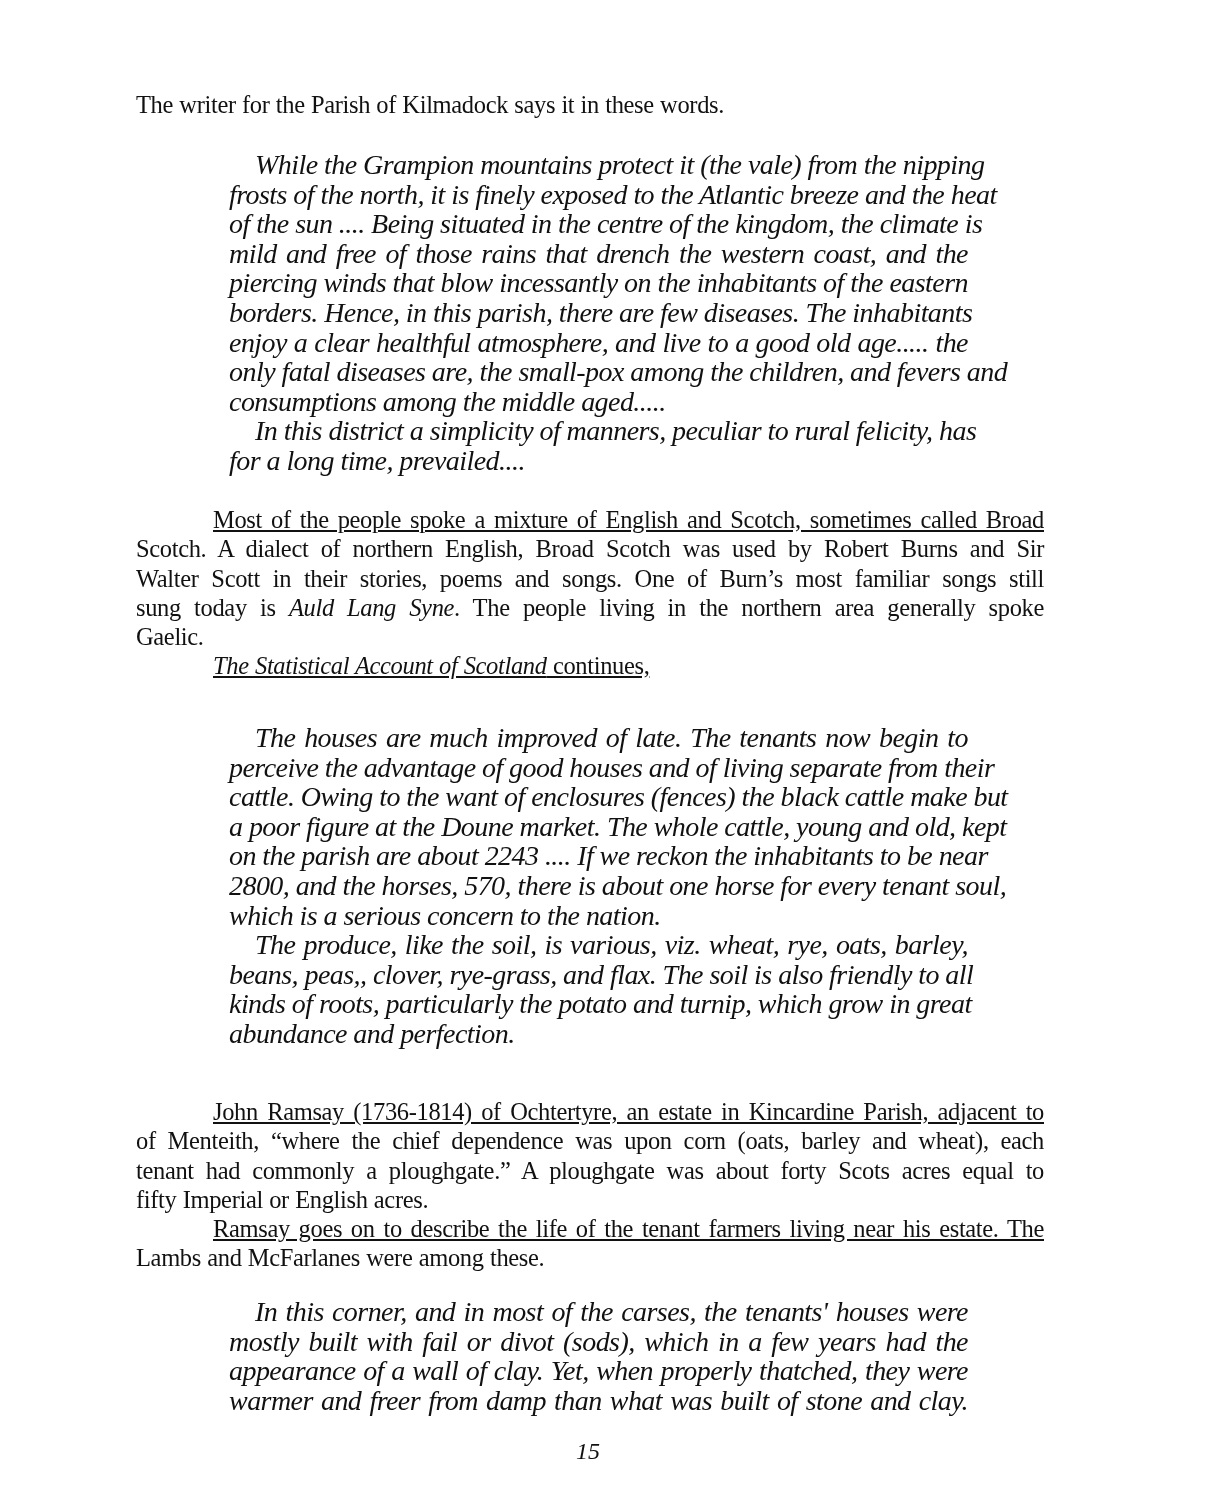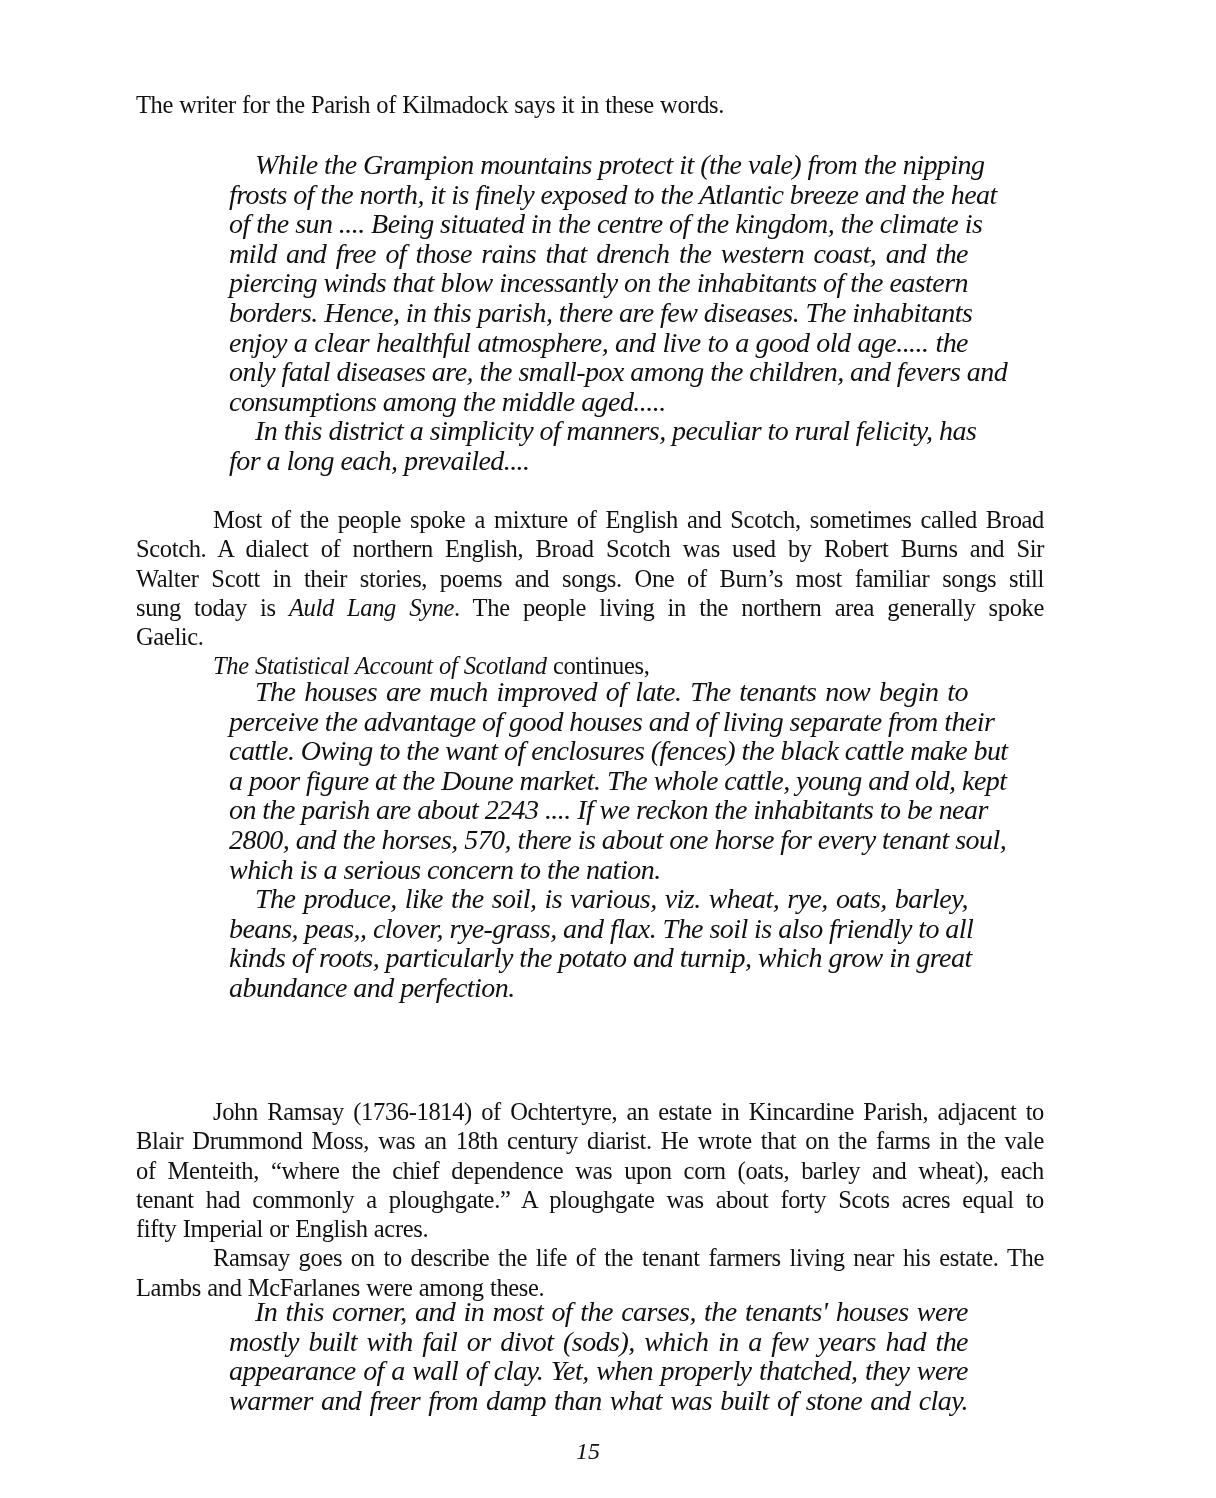--- a/index.html
+++ b/index.html
@@ -12,21 +12,21 @@
     position: absolute; font-size: 24.5px; line-height: 29.3px; text-align: justify;
     letter-spacing: -0.35px; word-spacing: 0.5px; margin: 0;
   }
   .body-para { left: 136px; width: 908px; }
   .quote {
     position: absolute; left: 229px; width: 739px; font-style: italic; font-size: 28px;
     line-height: 29.6px; text-align: justify; letter-spacing: -0.55px; margin: 0;
   }
   .line { display: block; text-align: justify; text-align-last: justify; white-space: nowrap; }
   .line.last { text-align-last: left; }
-  .indent { padding-left: 77px; }
+  .indent { padding-left: 77px; text-decoration: underline; }
   .qindent { padding-left: 26px; }
   .it { font-style: italic; }
   .page-number { position: absolute; left: 0; width: 1176px; text-align: center; top: 1438px; font-size: 24px; font-style: italic; }
 </style>
 </head>
 <body>
 
 <div class="page">
 
   <p class="para body-para" style="top:90px;">
@@ -37,49 +37,48 @@
     <span class="line qindent">While the Grampion mountains protect it (the vale) from the nipping</span>
     <span class="line">frosts of the north, it is finely exposed to the Atlantic breeze and the heat</span>
     <span class="line">of the sun .... Being situated in the centre of the kingdom, the climate is</span>
     <span class="line">mild and free of those rains that drench the western coast, and the</span>
     <span class="line">piercing winds that blow incessantly on the inhabitants of the eastern</span>
     <span class="line">borders.  Hence, in this parish, there are few diseases.  The inhabitants</span>
     <span class="line">enjoy a clear healthful atmosphere, and live to a good old age..... the</span>
     <span class="line">only fatal diseases are, the small-pox among the children, and fevers and</span>
     <span class="line last">consumptions among the middle aged.....</span>
     <span class="line qindent">In this district a simplicity of manners, peculiar to rural felicity, has</span>
-    <span class="line last">for a long each, prevailed....</span>
+    <span class="line last">for a long time, prevailed....</span>
   </div>
 
   <p class="para body-para" style="top:505px;">
     <span class="line indent">Most of the people spoke a mixture of English and Scotch, sometimes called Broad</span>
     <span class="line">Scotch.  A dialect of northern English, Broad Scotch was used by Robert Burns and Sir</span>
     <span class="line">Walter Scott in their stories, poems and songs.  One of Burn’s most familiar songs still</span>
     <span class="line"><span>sung today is </span><span class="it">Auld Lang Syne</span><span>.  The people living in the northern area generally spoke</span></span>
     <span class="line last">Gaelic.</span>
     <span class="line last indent"><span class="it">The Statistical Account of Scotland</span><span> continues,</span></span>
   </p>
 
-  <div class="quote" style="top:677px;">
+  <div class="quote" style="top:723px;">
     <span class="line qindent">The houses are much improved of late.  The tenants now begin to</span>
     <span class="line">perceive the advantage of good houses and of living separate from their</span>
     <span class="line">cattle.  Owing to the want of enclosures (fences) the black cattle make but</span>
     <span class="line">a poor figure at the Doune market.  The whole cattle, young and old, kept</span>
     <span class="line">on the parish are about 2243 .... If we reckon the inhabitants to be near</span>
     <span class="line">2800, and the horses, 570, there is about one horse for every tenant soul,</span>
     <span class="line last">which is a serious concern to the nation.</span>
     <span class="line qindent">The produce, like the soil, is various, viz. wheat, rye, oats, barley,</span>
     <span class="line">beans, peas,, clover, rye-grass, and flax.  The soil is also friendly to all</span>
     <span class="line">kinds of roots, particularly the potato and turnip, which grow in great</span>
     <span class="line last">abundance and perfection.</span>
   </div>
 
   <p class="para body-para" style="top:1065px;margin-top:32px;">
     <span class="line indent">John Ramsay (1736-1814) of Ochtertyre, an estate in Kincardine Parish, adjacent to</span>
-    <span class="line">Blair Drummond Moss, was an 18th century diarist.  He wrote that on the farms in the vale</span>
     <span class="line">of Menteith, “where the chief dependence was upon corn (oats, barley and wheat), each</span>
     <span class="line">tenant had commonly a ploughgate.” A ploughgate was about forty Scots acres equal to</span>
     <span class="line last">fifty Imperial or English acres.</span>
     <span class="line indent">Ramsay goes on to describe the life of the tenant farmers living near his estate.  The</span>
     <span class="line last">Lambs and McFarlanes were among these.</span>
   </p>
 
   <div class="quote" style="top:1297px;">
     <span class="line qindent">In this corner, and in most of the carses, the tenants' houses were</span>
     <span class="line">mostly built with fail or divot (sods), which in a few years had the</span>

